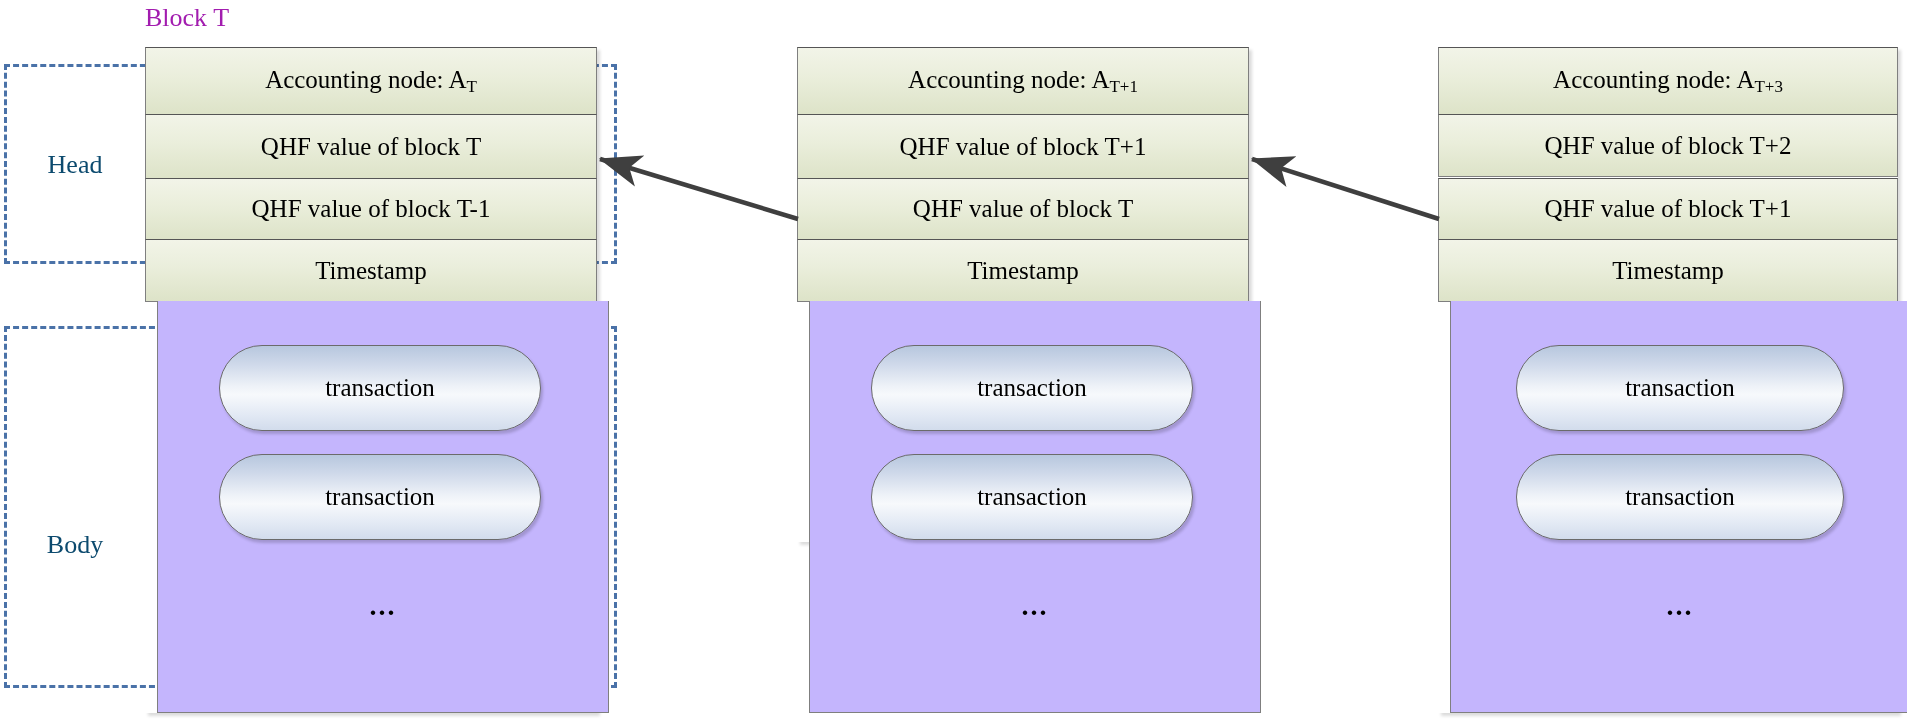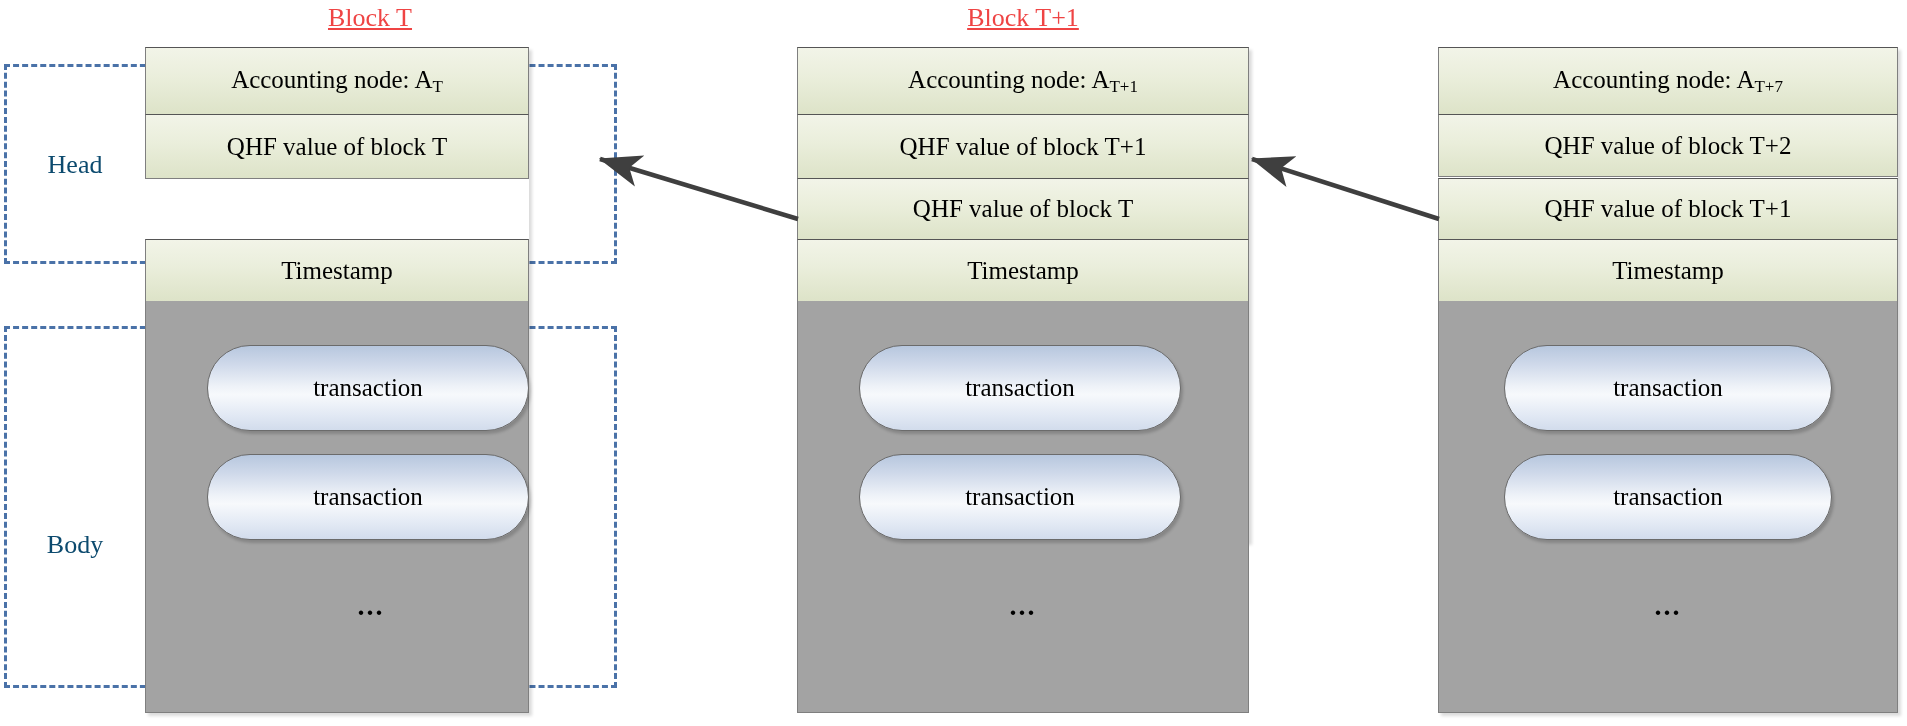--- a/index.html
+++ b/index.html
@@ -20,27 +20,26 @@
     position: absolute;
     left: 0;
     top: 0;
     width: 1907px;
     height: 726px;
   }
 
   
   .block-title {
     position: absolute;
-    text-align: center;
+    text-align: left;
     font-size: 26px;
     line-height: 30px;
-    color: #ef4444;
+    color: #a21caf;
     white-space: nowrap;
     user-select: none;
-    text-decoration: underline;
   }
 
   
   .block {
     position: absolute;
     box-sizing: border-box;
     box-shadow: 3px 3px 3px rgba(0,0,0,0.14);
   }
 
   
@@ -65,24 +64,24 @@
   .head-row .cell-text sub {
     font-size: 17px;
     vertical-align: baseline;
     position: relative;
     top: 4px;
   }
 
   
   .body-area {
     position: absolute;
-    left: 0;
+    left: 12px;
     box-sizing: border-box;
     width: 100%;
-    background: #a3a3a3;
+    background: #c4b5fd;
     border: 1px solid #7f7f7f;
     border-top: none;
   }
 
   
   .tx {
     position: absolute;
     box-sizing: border-box;
     border-radius: 999px;
     border: 1px solid #6b6b6b;
@@ -151,47 +150,49 @@
 <div id="stage">
 
   <div class="dashed-box" style="left:4px; top:64px; width:613px; height:200px;"></div>
   <div class="dashed-box" style="left:4px; top:326px; width:613px; height:362px;"></div>
 
   <div class="group-label" style="left:10px; top:150px; width:130px;">Head</div>
   <div class="group-label" style="left:10px; top:530px; width:130px;">Body</div>
 
   <div class="block-title" style="left:145px; top:3px; width:450px;">Block T</div>
 
-  <div class="block" style="left:145px; top:47px; width:384px; height:666px;">
+  <div class="block" style="left:145px; top:47px; width:452px; height:666px;">
 
     <div class="head-row" style="top:0px; height:68px;">
       <span class="cell-text"><span>Accounting node: A</span><sub>T</sub></span>
     </div>
 
     <div class="head-row" style="top:67px; height:65px;">
       <span class="cell-text">QHF value of block T</span>
     </div>
 
+    <div class="head-row" style="top:131px; height:62px;">
+      <span class="cell-text">QHF value of block T-1</span>
+    </div>
 
     <div class="head-row" style="top:192px; height:63px;">
       <span class="cell-text">Timestamp</span>
     </div>
 
     <div class="body-area" style="top:254px; height:412px;">
       <div class="tx" style="left:61px; top:44px; width:322px; height:86px;">
         <span class="tx-label">transaction</span>
       </div>
       <div class="tx" style="left:61px; top:153px; width:322px; height:86px;">
         <span class="tx-label">transaction</span>
       </div>
       <div class="ellipsis" style="left:0px; top:295px; width:450px;">...</div>
     </div>
   </div>
 
-  <div class="block-title" style="left:797px; top:3px; width:452px;">Block T+1</div>
 
   <div class="block" style="left:797px; top:47px; width:452px; height:495px;">
 
     <div class="head-row" style="top:0px; height:68px;">
       <span class="cell-text"><span>Accounting node: A</span><sub>T+1</sub></span>
     </div>
 
     <div class="head-row" style="top:67px; height:65px;">
       <span class="cell-text">QHF value of block T+1</span>
     </div>
@@ -212,21 +213,21 @@
         <span class="tx-label">transaction</span>
       </div>
       <div class="ellipsis" style="left:0px; top:295px; width:450px;">...</div>
     </div>
   </div>
 
 
   <div class="block" style="left:1438px; top:47px; width:460px; height:666px;">
 
     <div class="head-row" style="top:0px; height:68px;">
-      <span class="cell-text"><span>Accounting node: A</span><sub>T+7</sub></span>
+      <span class="cell-text"><span>Accounting node: A</span><sub>T+3</sub></span>
     </div>
 
     <div class="head-row" style="top:67px; height:63px;">
       <span class="cell-text">QHF value of block T+2</span>
     </div>
 
     <div class="head-row" style="top:131px; height:62px;">
       <span class="cell-text">QHF value of block T+1</span>
     </div>
 

